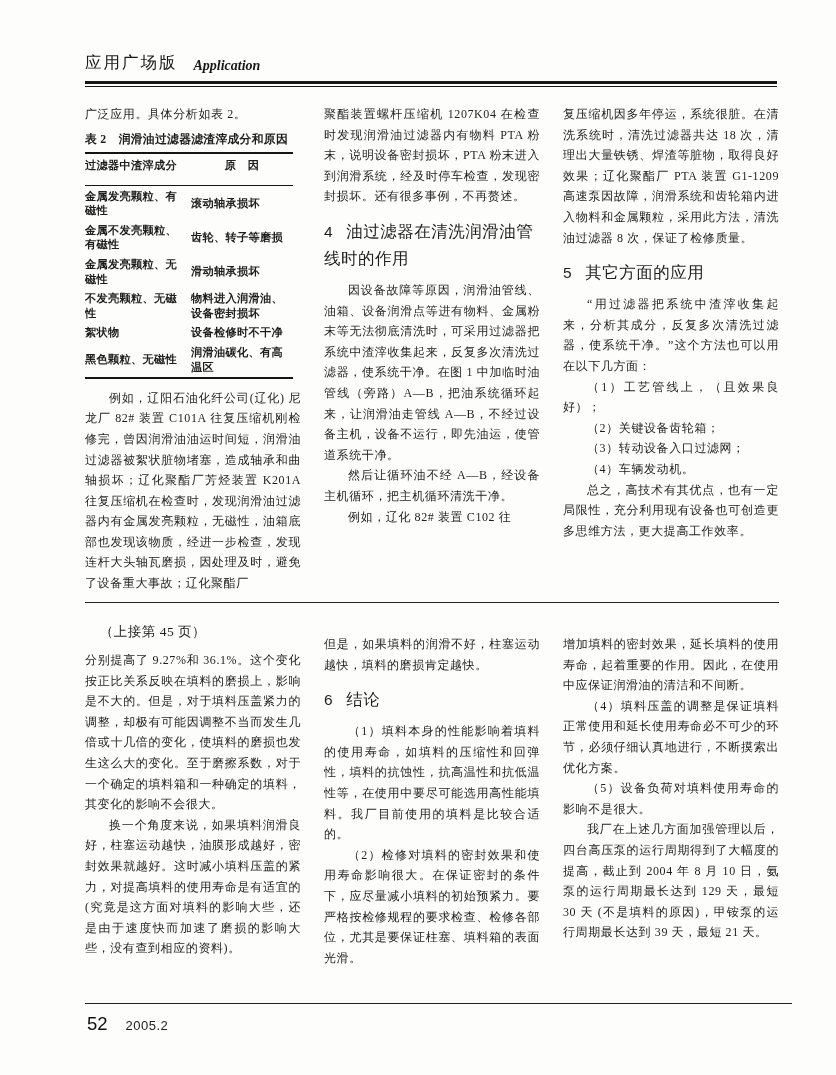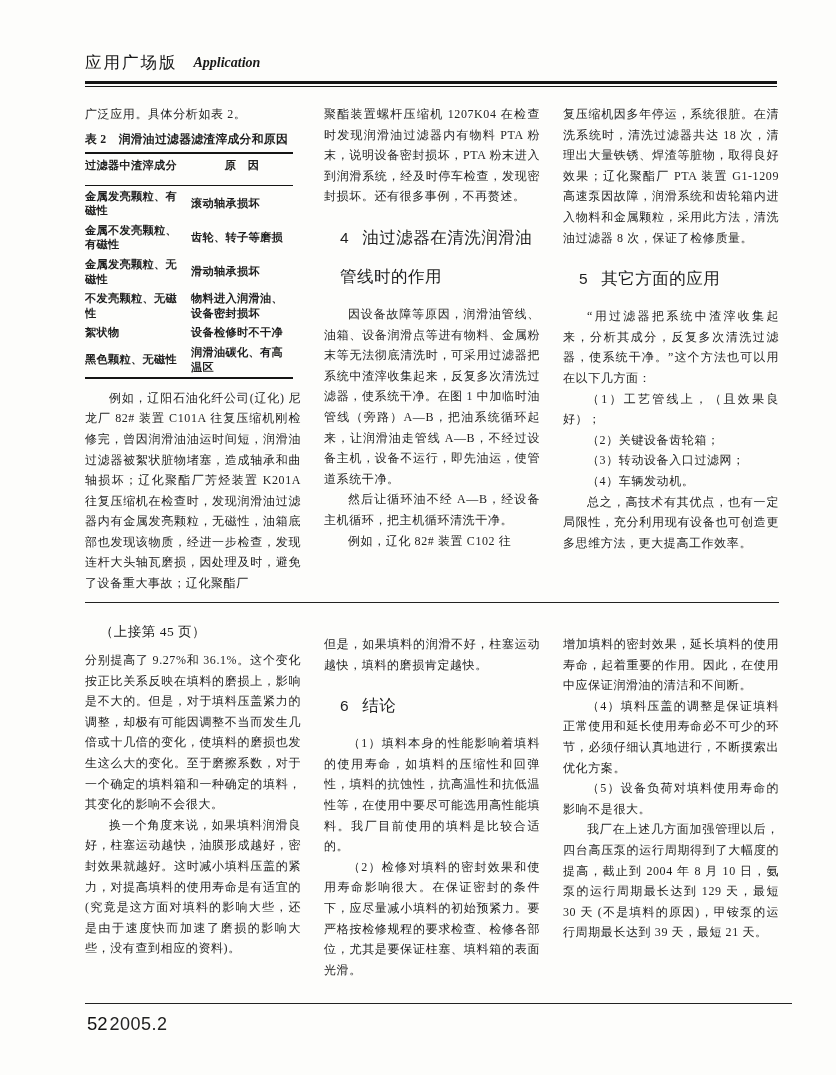--- a/index.html
+++ b/index.html
@@ -3,51 +3,51 @@
 <meta charset="utf-8">
 <style>
   html,body{margin:0;padding:0;}
   body{
     width:836px;height:1075px;position:relative;overflow:hidden;
     background:#fdfdfb;color:#1e1e1e;
     font-family:"Liberation Serif","DejaVu Serif",serif;
   }
   
   .header{position:absolute;top:52px;left:85px;width:692px;}
-  .header-row{display:flex;align-items:center;}
+  .header-row{display:flex;align-items:flex-end;}
   .sec-cn{font-size:16.5px;letter-spacing:2px;color:#181818;}
   .sec-en{font-size:14px;font-weight:bold;font-style:italic;margin-left:16px;color:#181818;}
   .double-rule{margin-top:7px;height:2px;border-top:3px solid #161616;border-bottom:1.5px solid #161616;}
   
   .cols{position:absolute;left:85px;width:694px;display:flex;gap:23px;}
   .top-cols{top:104px;height:498px;overflow:hidden;}
   .bottom-cols{top:613px;height:392px;overflow:hidden;}
   .col{width:216px;min-width:216px;overflow:hidden;}
   p{margin:0;font-size:12px;line-height:20.6px;text-align:justify;letter-spacing:0.6px;}
   p.ind{text-indent:2em;}
-  .heading{margin:11px 0 8px 16px;font-size:16.5px;line-height:39px;letter-spacing:0.5px;}
+  .heading{margin:11px 0 8px 0;font-size:16.5px;line-height:27px;letter-spacing:0.5px;}
   .heading .hnum{font-family:"Liberation Sans","DejaVu Sans",sans-serif;font-size:15.5px;margin-right:13px;}
   .pad-top{padding-top:21px;}
   .cont-note{font-size:13.5px;line-height:21px;letter-spacing:0.5px;text-indent:0.5em;margin:8px;}
   
   .tbl-wrap{margin:6px 8px 9px 0;}
   .tbl-caption{font-weight:bold;font-size:11.8px;line-height:17px;letter-spacing:0.3px;white-space:nowrap;margin:0 0 4px 0;}
   table{width:100%;border-collapse:collapse;border-top:2px solid #141414;border-bottom:2px solid #141414;
         font-size:11.2px;line-height:14.6px;font-weight:600;letter-spacing:0.3px;}
   thead th{border-bottom:1.2px solid #141414;font-weight:600;text-align:left;padding:4px 0 13px 0;}
   thead th.c2h{text-align:center;}
   td{vertical-align:middle;padding:2.5px 0;text-align:left;}
   td.c1{width:51%;padding-right:4px;}
   
   .article-divider{position:absolute;top:602px;left:85px;width:694px;border-top:1.6px solid #222;}
   .footer-rule{position:absolute;top:1003px;left:85px;width:707px;border-top:1.6px solid #222;}
   .footer{position:absolute;top:1013px;left:87px;display:flex;align-items:baseline;
           font-family:"Liberation Sans","DejaVu Sans",sans-serif;}
   .page-num{font-size:18.5px;font-weight:normal;color:#111;}
-  .issue{font-size:18px;margin-left:2px;letter-spacing:0.5px;color:#222;}
+  .issue{font-size:13px;margin-left:18px;letter-spacing:0.5px;color:#222;}
 </style>
 </head>
 <body>
 
 <div class="header">
   <div class="header-row">
     <span class="sec-cn">应用广场版</span>
     <span class="sec-en">Application</span>
   </div>
   <div class="double-rule"></div>

